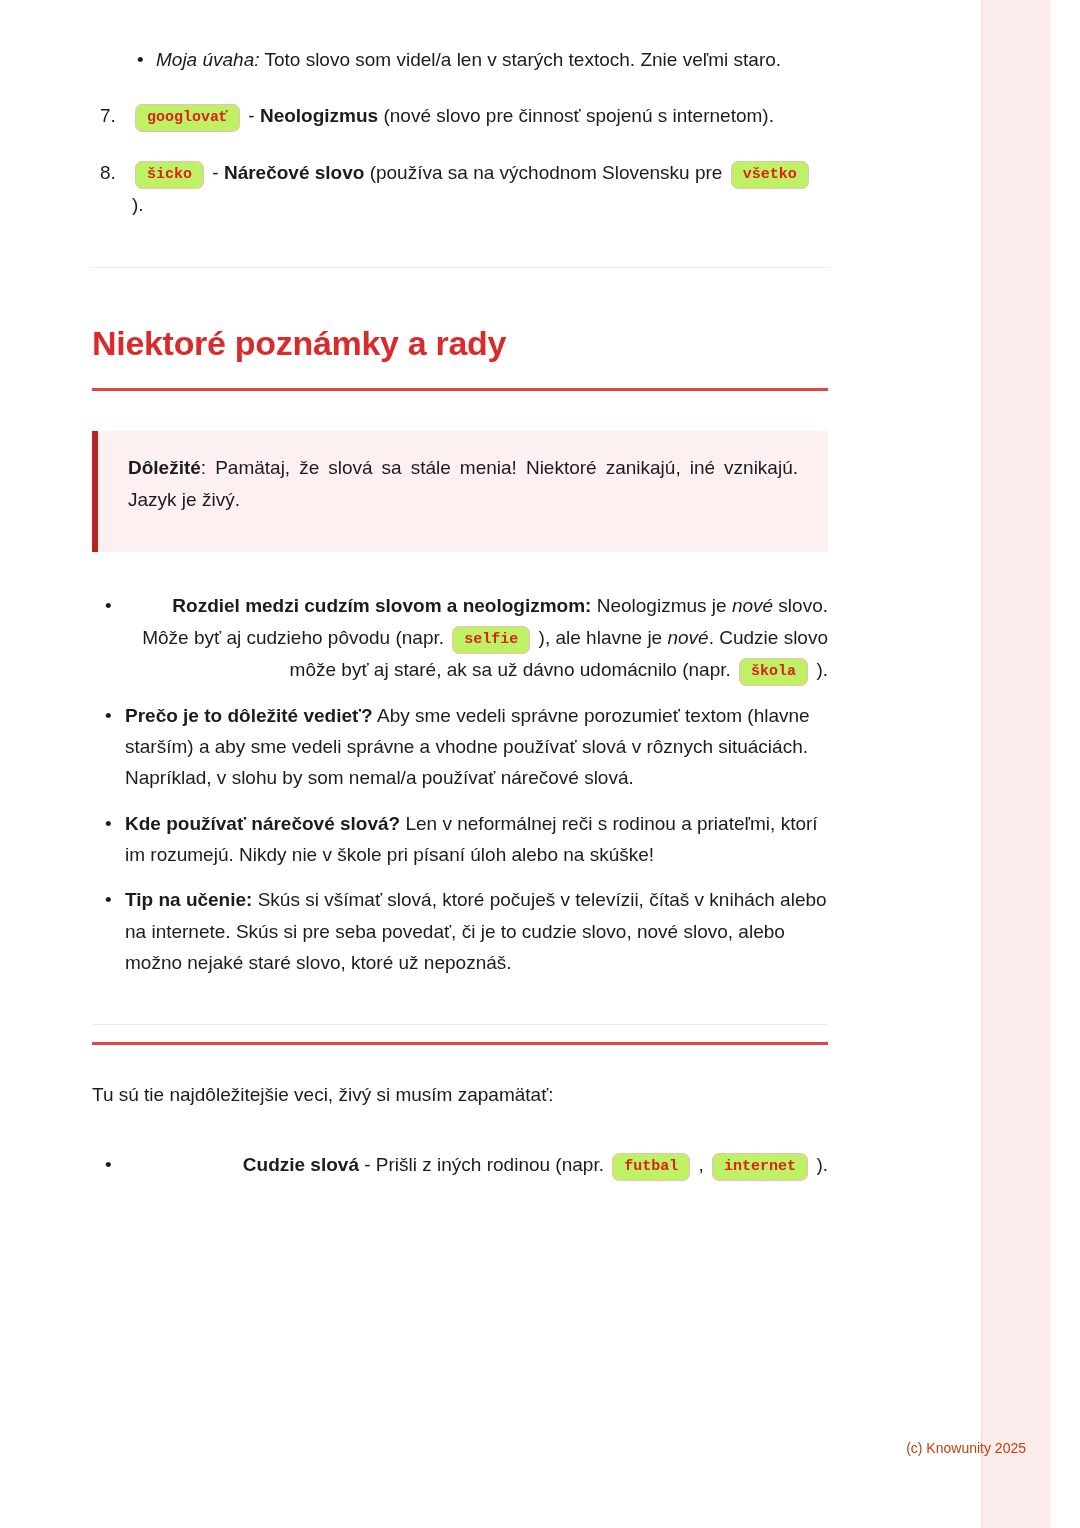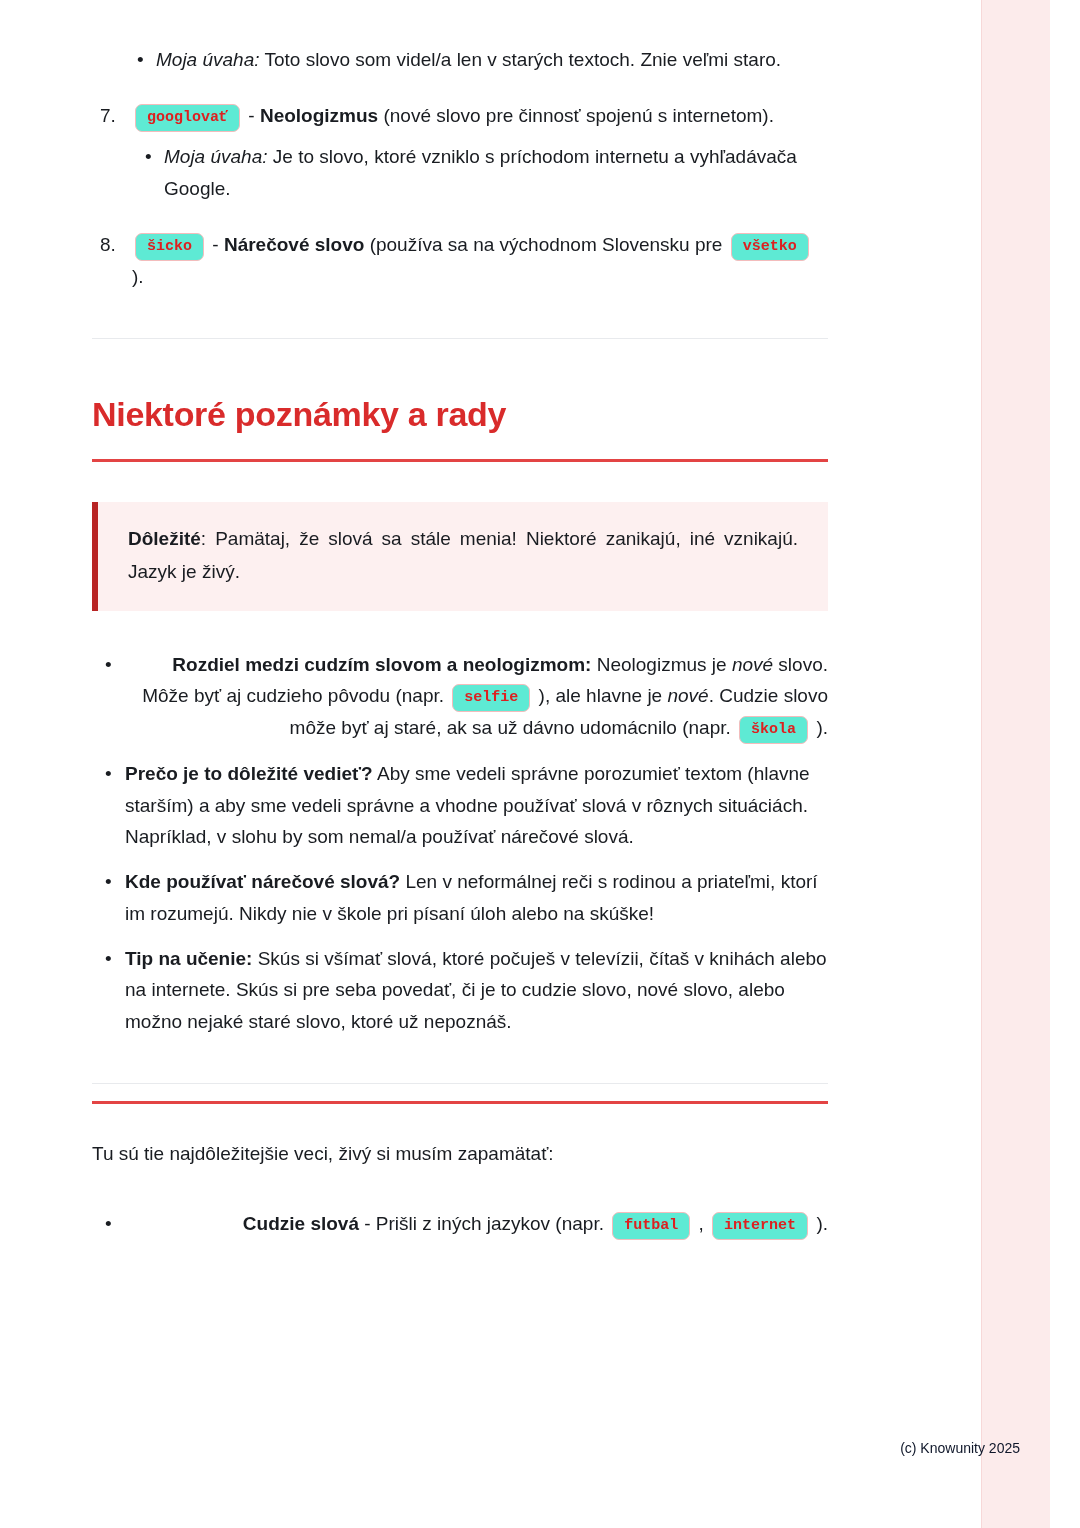--- a/index.html
+++ b/index.html
@@ -6,21 +6,21 @@
   body{background:#ffffff;font-family:"Liberation Sans","DejaVu Sans",sans-serif;color:#191c21;}
   .page{position:relative;width:1080px;min-height:1528px;background:#ffffff;overflow:hidden;}
   .pink-strip{position:absolute;top:0;right:30px;width:68px;height:100%;background:#fcebeb;border-left:1px solid #f7d8d8;}
   .content{position:relative;margin-left:92px;width:736px;padding-top:44px;font-size:19px;line-height:1.65;}
 
   .seg-bold{font-weight:700;}
   .seg-italic{font-style:italic;}
   .seg-code{
     font-family:"Liberation Mono","DejaVu Sans Mono",monospace;
     font-weight:700;font-size:15px;line-height:1.2;
-    color:#dd2020;background:#5eead4;border:1px solid #f3bcbc;
+    color:#dd2020;background:#bef264;border:1px solid #f3bcbc;
     border-radius:7px;padding:4px 11px;margin:0 3px;
     display:inline-block;vertical-align:1px;
   }
 
   .sub-bullets{list-style:none;margin:0;padding:0;}
   .bullet-item{position:relative;padding-left:19px;}
   .bullet-item::before{content:"\2022";position:absolute;left:0;top:0;color:#191c21;}
   .top-reflection{margin-left:45px;}
 
   .num-item{display:flex;margin-top:25px;}
@@ -29,45 +29,42 @@
   .num-body .sub-bullets{margin-top:9px;margin-left:13px;}
 
   .main-bullets{list-style:none;margin:38px 0 0;padding:0;}
   .main-bullets .bullet-item{margin-left:13px;padding-left:20px;margin-top:14px;}
   .main-bullets .bullet-item:first-child{margin-top:0;text-align:right;}
 
   .divider{border:none;border-top:1px solid #e8eaed;margin:46px 0 0;height:0;}
   .section-title{font-size:34px;font-weight:700;color:#d92b2b;margin:47px 0 0;letter-spacing:-0.3px;}
   .title-rule{height:3px;background:#e34444;margin-top:17px;}
 
-  .callout{margin-top:40px;background:#fdf0f0;border-left:6px solid #b82424;padding:21px 30px 23px;}
+  .callout{margin-top:40px;background:#fdf0f0;border-left:6px solid #b82424;padding:21px 30px 36px;}
   .callout-text{margin:0;text-align:justify;line-height:1.7;}
 
   .lead{margin:34px 0 0;}
-  .footer{position:absolute;right:60px;bottom:72px;font-size:14px;color:#0f172a;}
+  .footer{position:absolute;right:54px;bottom:72px;font-size:14px;color:#c2410c;}
 </style>
 </head>
 <body>
 
 <div class="page">
   <div class="pink-strip"></div>
 
   <main class="content">
 
     <ul class="sub-bullets">
       <li class="bullet-item top-reflection"><span class="seg-italic">Moja úvaha:</span><span class="seg-normal"> Toto slovo som videl/a len v starých textoch. Znie veľmi staro.</span></li>
     </ul>
 
     <div class="num-item">
       <span class="num">7.</span>
       <div class="num-body">
         <div class="line"><span class="seg-code">googlovať</span><span class="seg-normal"> - </span><span class="seg-bold">Neologizmus</span><span class="seg-normal"> (nové slovo pre činnosť spojenú s internetom).</span></div>
-        <ul class="sub-bullets">
-          <li class="bullet-item"><span class="seg-italic">Moja úvaha:</span><span class="seg-normal"> Je to slovo, ktoré vzniklo s príchodom internetu a vyhľadávača Google.</span></li>
-        </ul>
       </div>
     </div>
 
     <div class="num-item">
       <span class="num">8.</span>
       <div class="num-body">
         <div class="line"><span class="seg-code">šicko</span><span class="seg-normal"> - </span><span class="seg-bold">Nárečové slovo</span><span class="seg-normal"> (používa sa na východnom Slovensku pre </span><span class="seg-code">všetko</span><span class="seg-normal"> ).</span></div>
       </div>
     </div>
 
@@ -87,19 +84,19 @@
       <li class="bullet-item"><span class="seg-bold">Tip na učenie:</span><span class="seg-normal"> Skús si všímať slová, ktoré počuješ v televízii, čítaš v knihách alebo na internete. Skús si pre seba povedať, či je to cudzie slovo, nové slovo, alebo možno nejaké staré slovo, ktoré už nepoznáš.</span></li>
     </ul>
 
     <hr class="divider">
 
     <div class="title-rule"></div>
 
     <p class="lead">Tu sú tie najdôležitejšie veci, živý si musím zapamätať:</p>
 
     <ul class="main-bullets">
-      <li class="bullet-item"><span class="seg-bold">Cudzie slová</span><span class="seg-normal"> - Prišli z iných jazykov (napr. </span><span class="seg-code">futbal</span><span class="seg-normal"> , </span><span class="seg-code">internet</span><span class="seg-normal"> ).</span></li>
+      <li class="bullet-item"><span class="seg-bold">Cudzie slová</span><span class="seg-normal"> - Prišli z iných rodinou (napr. </span><span class="seg-code">futbal</span><span class="seg-normal"> , </span><span class="seg-code">internet</span><span class="seg-normal"> ).</span></li>
     </ul>
 
   </main>
 
   <div class="footer">(c) Knowunity 2025</div>
 </div>
 
 </body></html>

